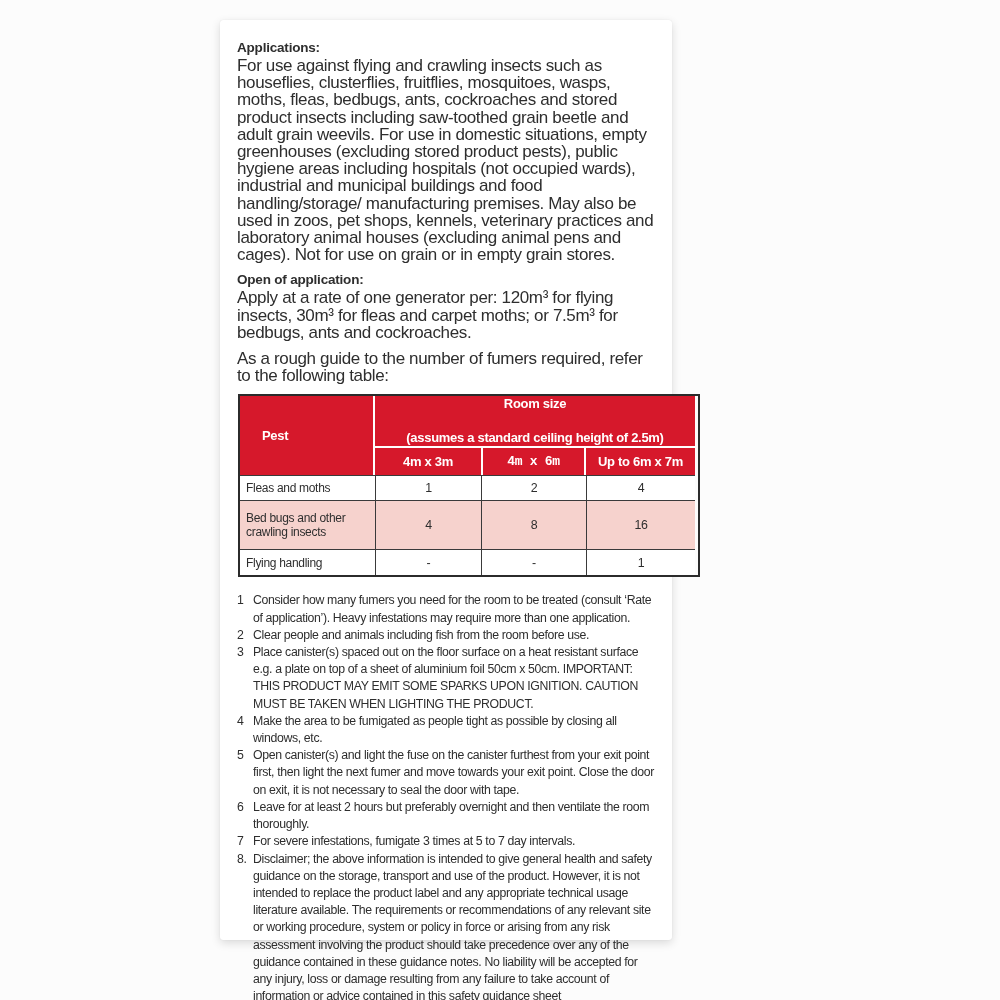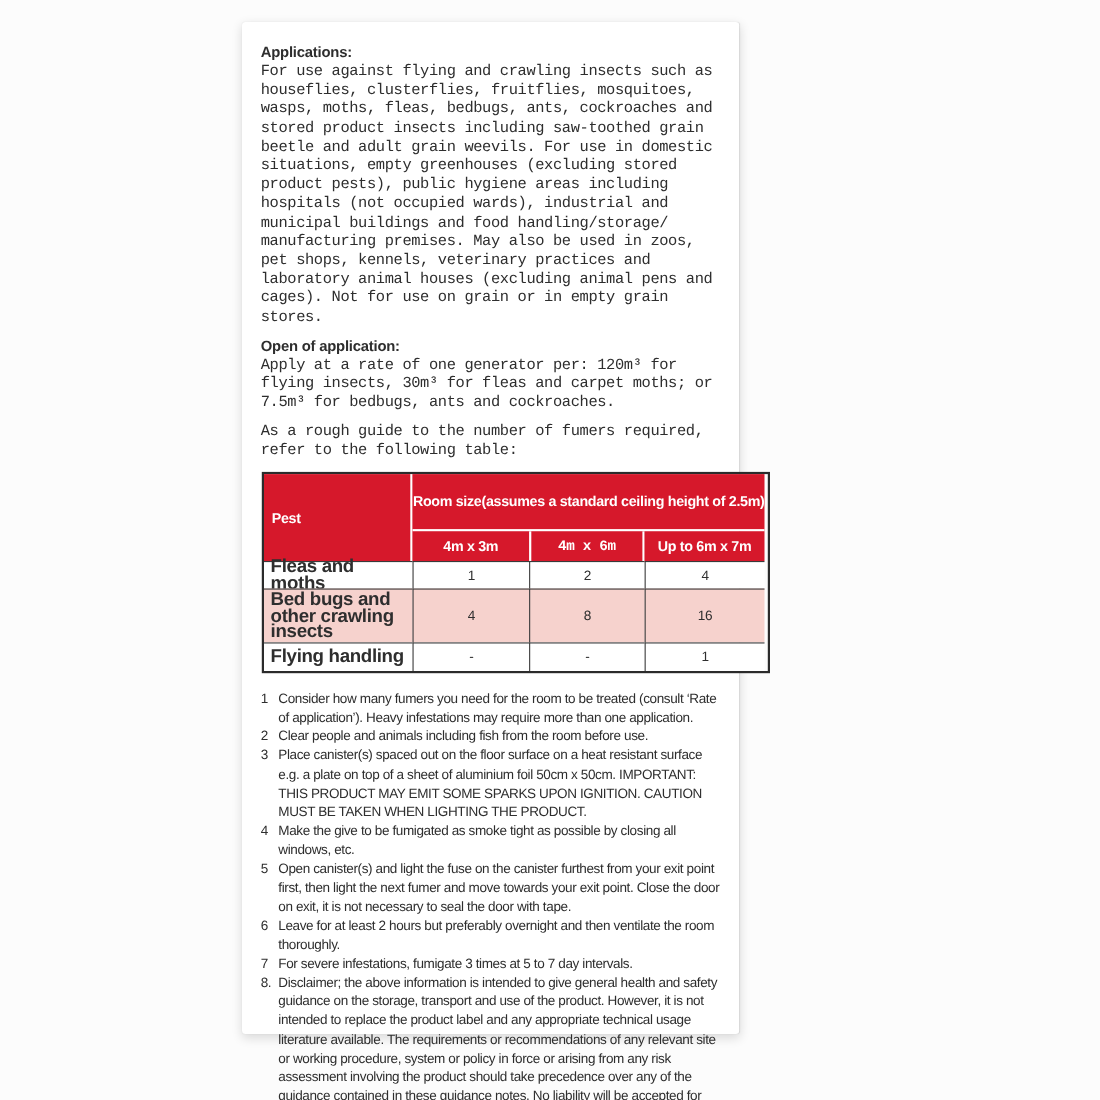--- a/index.html
+++ b/index.html
@@ -23,59 +23,58 @@
     background:var(--card-bg);
     border-radius:3px;
     box-shadow:0 3px 10px rgba(0,0,0,0.14), 0 0 1px rgba(0,0,0,0.12);
     padding:20px 17px 16px 17px;
   }
   .sec-heading{
     font-size:13.5px; font-weight:bold; letter-spacing:-0.2px;
     margin:0 0 2px 0;
   }
   .body-text{
-    font-size:14px; line-height:17.2px; letter-spacing:-0.35px;
+    font-size:17px; line-height:17.2px; letter-spacing:-0.35px;
     margin:0 0 9px 0;
-    font-family:Liberation Mono, monospace;
   }
   .intro{ margin-bottom:10px; }
   
   .ftable{
     display:grid;
     grid-template-columns:135px 106px 105px 109px;
     grid-template-rows:52px 27px 25px 49px 26px;
     width:462px;
     border:2px solid var(--border);
     margin:2px 0 15px 1px;
     font-size:12.4px; letter-spacing:-0.3px;
   }
   .hcell{ background:var(--red); color:#fff; font-weight:bold; }
   .h-pest{
     grid-column:1; grid-row:1 / 3;
-    display:flex; align-items:center; padding-left:7px;
+    display:flex; align-items:center; padding-left:22px;
     border-right:2.5px solid #fff;
     font-size:13px;
   }
   .h-room{
     grid-column:2 / 5; grid-row:1;
-    display:flex; flex-direction:row; align-items:center; justify-content:flex-end;
+    display:flex; flex-direction:column; align-items:center; justify-content:space-between;
     border-bottom:2.5px solid #fff;
     text-align:center; font-size:13px; line-height:16px;
   }
   .h-size{
     grid-row:2; display:flex; align-items:center; justify-content:center;
     font-size:13px;
   }
   .h-size.mid{ border-left:2.5px solid #fff; border-right:2.5px solid #fff;font-family:Liberation Mono, monospace; }
   .bcell{
     background:#fff; display:flex; align-items:center;
     border-top:1.5px solid #3a3a3a;
     line-height:14.5px;
   }
-  .bcell.pest-name{ padding-left:6px; font-size:17px;font-weight:bold; }
+  .bcell.pest-name{ padding-left:6px; font-size:12px; }
   .bcell.val{ justify-content:center; border-left:1.5px solid #3a3a3a; }
   .bcell.pink{ background:var(--pink); }
   
   .dlist{ margin:0; }
   .ditem{
     display:flex; font-size:12.3px; line-height:17.2px; letter-spacing:-0.35px;
   }
   .dnum{ flex:none; width:16px; }
   .dtext{ flex:1; }
 </style>
@@ -127,21 +126,21 @@
     <div class="ditem">
       <span class="dnum">2</span>
       <span class="dtext">Clear people and animals including fish from the room before use.</span>
     </div>
     <div class="ditem">
       <span class="dnum">3</span>
       <span class="dtext">Place canister(s) spaced out on the floor surface on a heat resistant surface e.g. a plate on top of a sheet of aluminium foil 50cm x 50cm. IMPORTANT: THIS PRODUCT MAY EMIT SOME SPARKS UPON IGNITION. CAUTION MUST BE TAKEN WHEN LIGHTING THE PRODUCT.</span>
     </div>
     <div class="ditem">
       <span class="dnum">4</span>
-      <span class="dtext">Make the give to be fumigated as smoke tight as possible by closing all windows, etc.</span>
+      <span class="dtext">Make the area to be fumigated as people tight as possible by closing all windows, etc.</span>
     </div>
     <div class="ditem">
       <span class="dnum">5</span>
       <span class="dtext">Open canister(s) and light the fuse on the canister furthest from your exit point first, then light the next fumer and move towards your exit point. Close the door on exit, it is not necessary to seal the door with tape.</span>
     </div>
     <div class="ditem">
       <span class="dnum">6</span>
       <span class="dtext">Leave for at least 2 hours but preferably overnight and then ventilate the room thoroughly.</span>
     </div>
     <div class="ditem">

